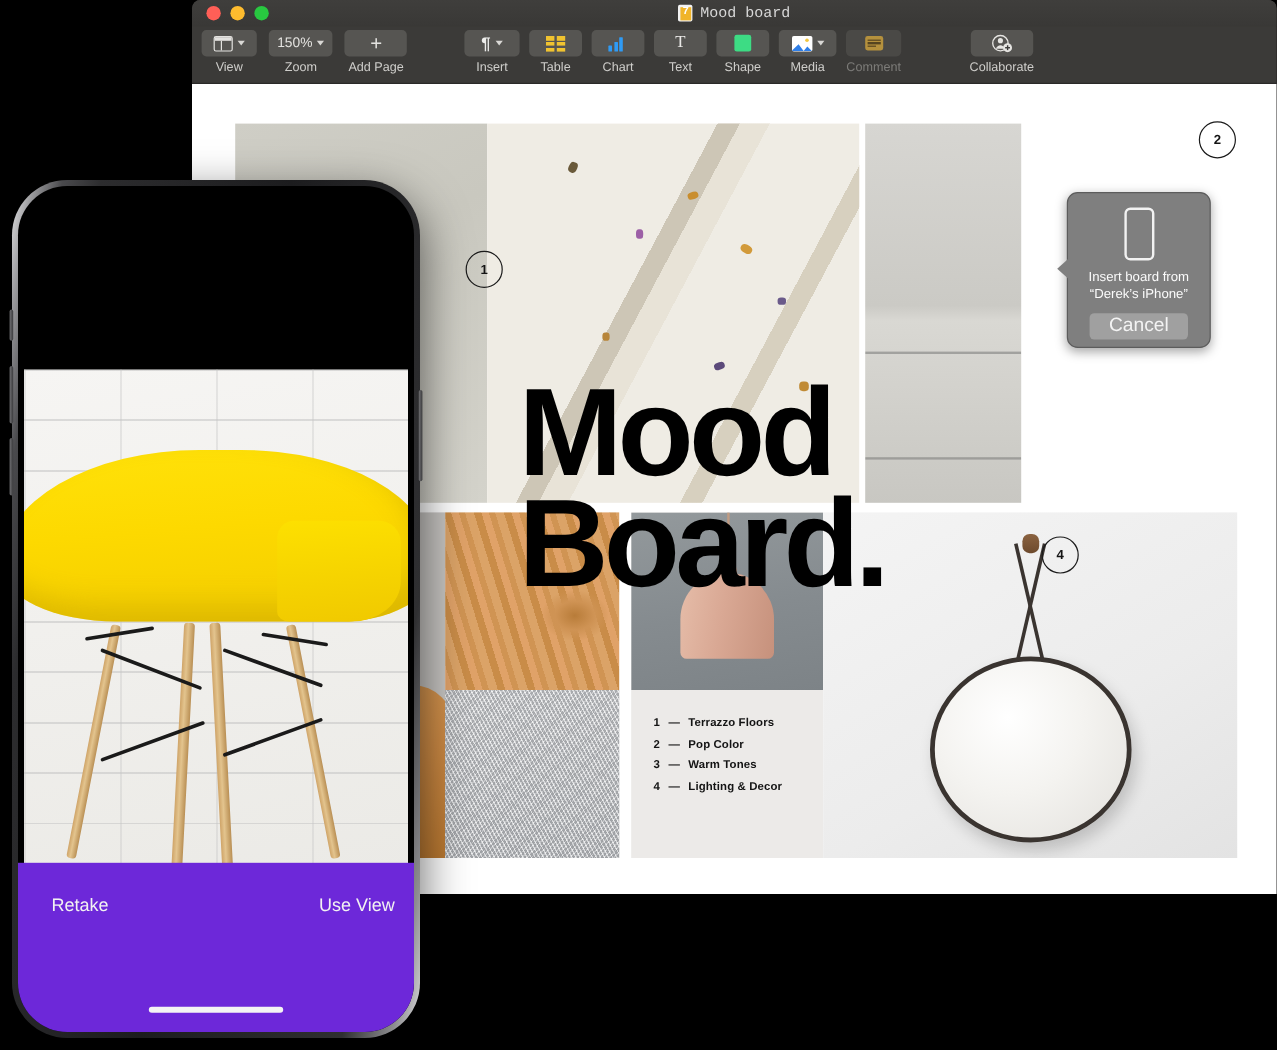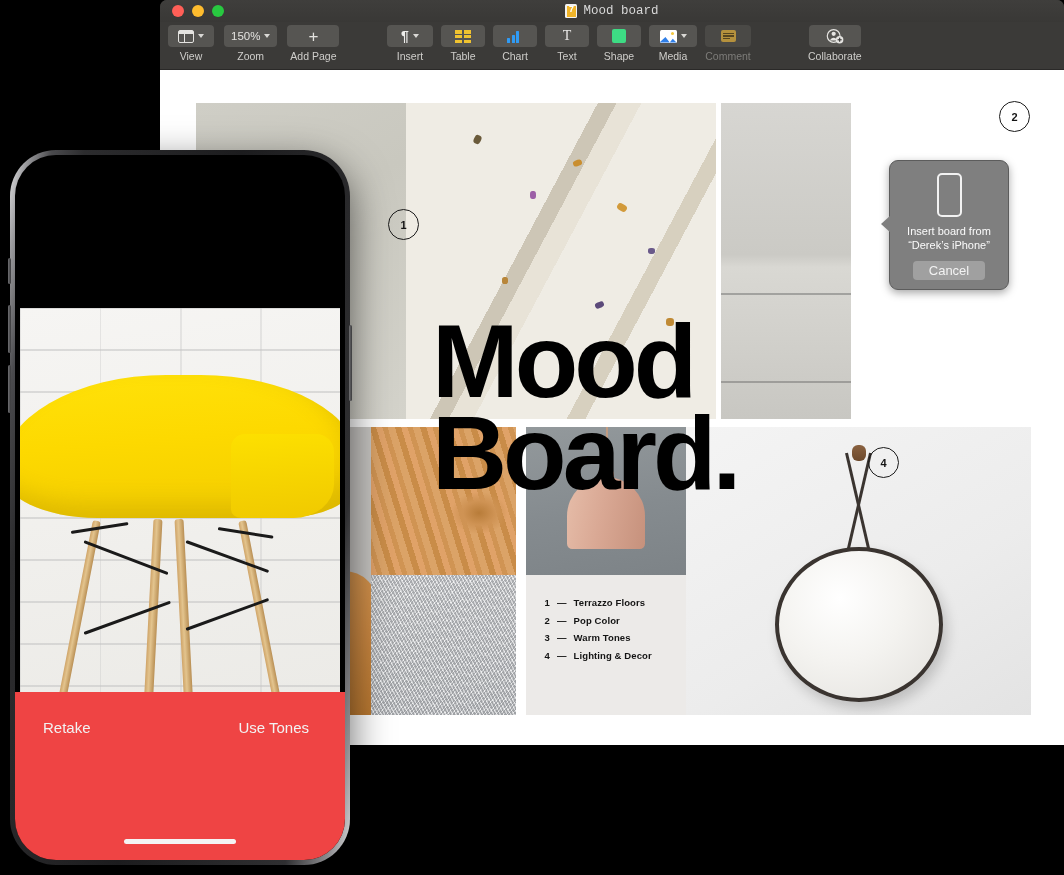--- a/index.html
+++ b/index.html
@@ -184,21 +184,21 @@
   }
   .popover::before {
     content:""; position:absolute; left:-9px; top:54px;
     width:0;height:0; border-top:9px solid transparent; border-bottom:9px solid transparent;
     border-right:10px solid #7f7f7f;
   }
   .pop-phone { width:25px; height:44px; border:2px solid #f2f2f2; border-radius:5px; }
   .pop-text { margin-top:7px; font-size:11px; color:#fbfbfb; text-align:center; line-height:14px; }
   .pop-cancel {
     margin-top:9px; background:#a0a0a0; border-radius:4px; padding:2px 16px;
-    font-size:13px; color:#f3f3f3;
+    font-size:16px; color:#f3f3f3;
   }
 
   
   .iphone {
     position:absolute; left:10px; top:150px; width:340px; height:715px;
     border-radius:46px;
     background: linear-gradient(100deg,#e9e9ea 0%,#9a9a9d 4%,#4a4a4d 9%,#2c2c2e 16%,#1c1c1e 50%,#2f2f31 86%,#8d8d90 95%,#dedee0 100%);
     box-shadow: 0 14px 40px rgba(0,0,0,.6);
     padding:5px;
     z-index:30;
@@ -231,23 +231,23 @@
   }
   .chair-arm {
     position:absolute; right:2%; top:30%; width:32%; height:20%;
     background:linear-gradient(175deg,#fde000,#f0c900);
     border-radius:14px 18px 40% 10%;
   }
   .leg { position:absolute; background:linear-gradient(90deg,#cfa468,#e3c48e 40%,#b98f54); border-radius:3px; }
   .wire { position:absolute; background:#1a1a1a; height:3px; border-radius:2px; transform-origin:left center; }
 
   .phone-controls {
-    position:absolute; left:0; bottom:0; width:100%; height:168px; background:#ef4444;
+    position:absolute; left:0; bottom:0; width:100%; height:141px; background:#6d28d9;
     display:flex; align-items:flex-start; justify-content:space-between;
-    padding:27px 36px 0 28px;
+    padding:27px 16px 0 28px;
   }
   .phone-btn { font-size:15px; color:#f2f2f2; }
   .home-ind { position:absolute; left:50%; bottom:16px; transform:translateX(-50%);
       width:112px;height:5px;border-radius:3px;background:#f4f4f4; }
 
   .side-btn { position:absolute; background:linear-gradient(90deg,#6f6f72,#3a3a3c); border-radius:2px; }
   .btn-silence { left:-2px; top:108px; width:3px; height:26px; }
   .btn-volup   { left:-2px; top:155px; width:3px; height:48px; }
   .btn-voldn   { left:-2px; top:215px; width:3px; height:48px; }
   .btn-power   { right:-2px; top:175px; width:3px; height:76px; }
@@ -499,19 +499,19 @@
         <span class="wire" style="left:20%;top:55%;width:90px;transform:rotate(21deg);"></span>
         <span class="wire" style="left:20%;top:77%;width:92px;transform:rotate(-20deg);"></span>
         <span class="wire" style="left:52%;top:55%;width:88px;transform:rotate(20deg);"></span>
         <span class="wire" style="left:52%;top:76%;width:88px;transform:rotate(-20deg);"></span>
         <span class="wire" style="left:16%;top:53%;width:58px;transform:rotate(-9deg);"></span>
         <span class="wire" style="left:62%;top:52%;width:56px;transform:rotate(9deg);"></span>
       </div>
 
       <div class="phone-controls">
         <span class="phone-btn">Retake</span>
-        <span class="phone-btn">Use Tones</span>
+        <span class="phone-btn">Use View</span>
         <span class="home-ind"></span>
       </div>
     </div>
   </div>
 
 </div>
 
 </body></html>

